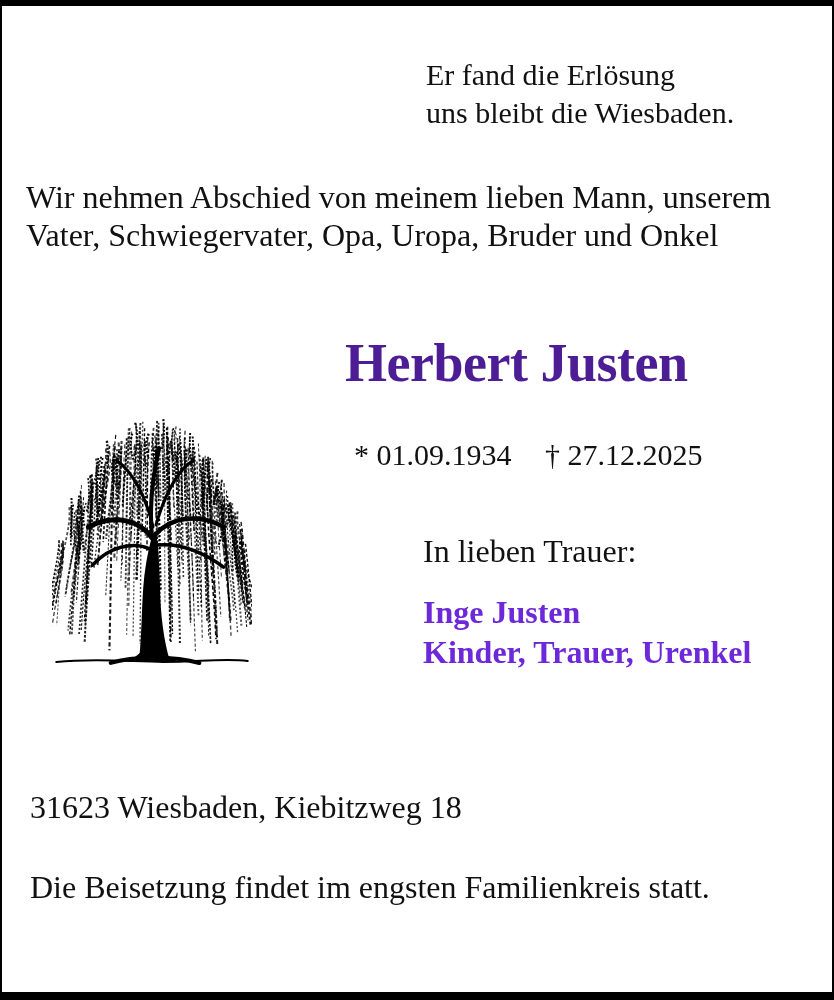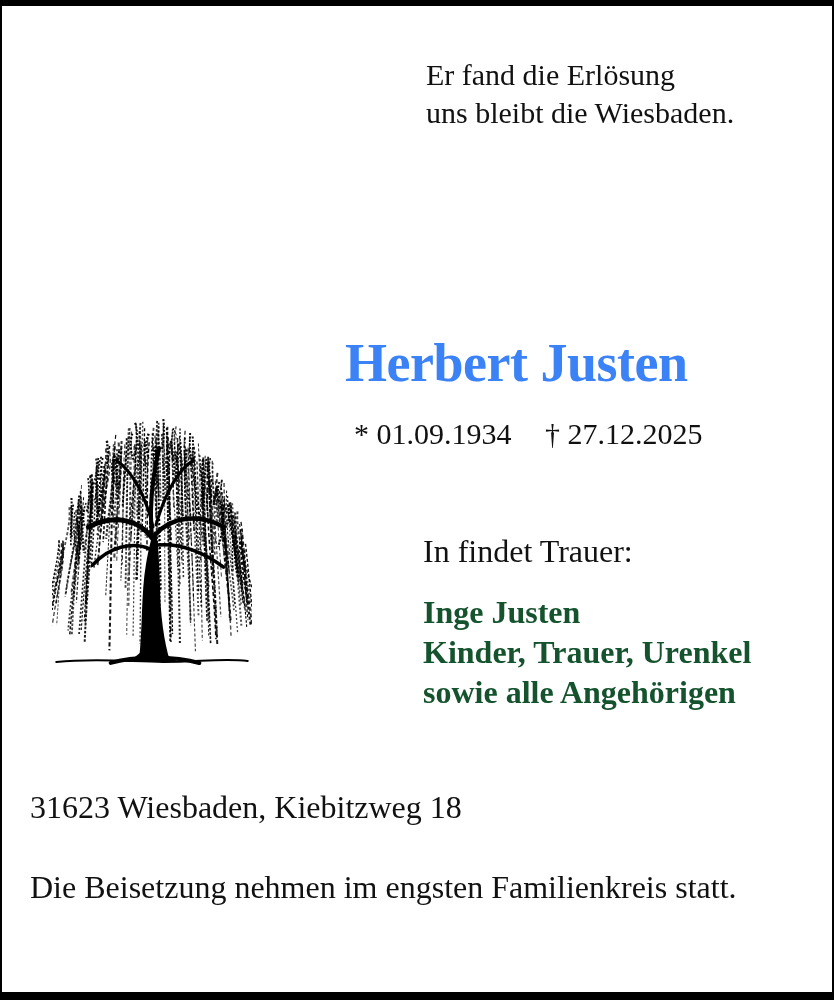--- a/index.html
+++ b/index.html
@@ -33,39 +33,39 @@
   }
   .intro {
     left: 24px; top: 172px;
     font-size: 32px; line-height: 38px;
     white-space: nowrap;
   }
   .deceased-name {
     left: 343px; top: 326px;
     font-size: 54px; font-weight: bold;
     letter-spacing: -0.5px;
-    color: #3b82f6;
+    color: #4c1d95;
     white-space: nowrap;
   }
   .dates {
-    left: 352px; top: 411px;
+    left: 352px; top: 432px;
     font-size: 30px;
     white-space: nowrap;
   }
   .dates .death { margin-left: 26px; }
   .mourning-heading {
     left: 421px; top: 527px;
     font-size: 32px;
     white-space: nowrap;
   }
   .mourners {
     left: 421px; top: 586px;
     font-size: 32px; line-height: 40px;
     font-weight: bold;
-    color: #14532d;
+    color: #6d28d9;
     white-space: nowrap;
   }
   .address {
     left: 28px; top: 783px;
     font-size: 32px;
     white-space: nowrap;
   }
   .funeral-note {
     left: 28px; top: 863px;
     font-size: 32px;
@@ -80,20 +80,24 @@
 </head>
 <body>
 
 <div class="notice-page">
 
   <div class="abs epigraph">
     <div>Er fand die Erlösung</div>
     <div>uns bleibt die Wiesbaden.</div>
   </div>
 
+  <div class="abs intro">
+    <div>Wir nehmen Abschied von meinem lieben Mann, unserem</div>
+    <div>Vater, Schwiegervater, Opa, Uropa, Bruder und Onkel</div>
+  </div>
 
   <div class="abs deceased-name">Herbert Justen</div>
 
   <div class="abs dates">
     <span class="birth">* 01.09.1934</span>
     <span class="death">† 27.12.2025</span>
   </div>
 
   <div class="abs tree">
     <svg id="willow" viewBox="0 0 198 260" xmlns="http://www.w3.org/2000/svg">
@@ -333,25 +337,24 @@
         <path d="M102,126 C118,108 146,104 170,118" fill="none" stroke="#000" stroke-width="4.5" stroke-linecap="round"></path>
         <path d="M99,128 C96,96 100,66 106,40" fill="none" stroke="#000" stroke-width="4" stroke-linecap="round"></path>
         <path d="M97,140 C80,132 56,138 40,156" fill="none" stroke="#000" stroke-width="3.5" stroke-linecap="round"></path>
         <path d="M105,136 C128,134 152,144 170,158" fill="none" stroke="#000" stroke-width="3.5" stroke-linecap="round"></path>
         <path d="M100,118 C92,84 78,62 64,52" fill="none" stroke="#000" stroke-width="3" stroke-linecap="round"></path>
         <path d="M103,116 C112,84 126,60 140,52" fill="none" stroke="#000" stroke-width="3" stroke-linecap="round"></path>
       </g>
     </svg>
   </div>
 
-  <div class="abs mourning-heading">In findet Trauer:</div>
+  <div class="abs mourning-heading">In lieben Trauer:</div>
 
   <div class="abs mourners">
     <div>Inge Justen</div>
     <div>Kinder, Trauer, Urenkel</div>
-    <div>sowie alle Angehörigen</div>
   </div>
 
   <div class="abs address">31623 Wiesbaden, Kiebitzweg 18</div>
 
-  <div class="abs funeral-note">Die Beisetzung nehmen im engsten Familienkreis statt.</div>
+  <div class="abs funeral-note">Die Beisetzung findet im engsten Familienkreis statt.</div>
 
 </div>
 
 </body></html>

